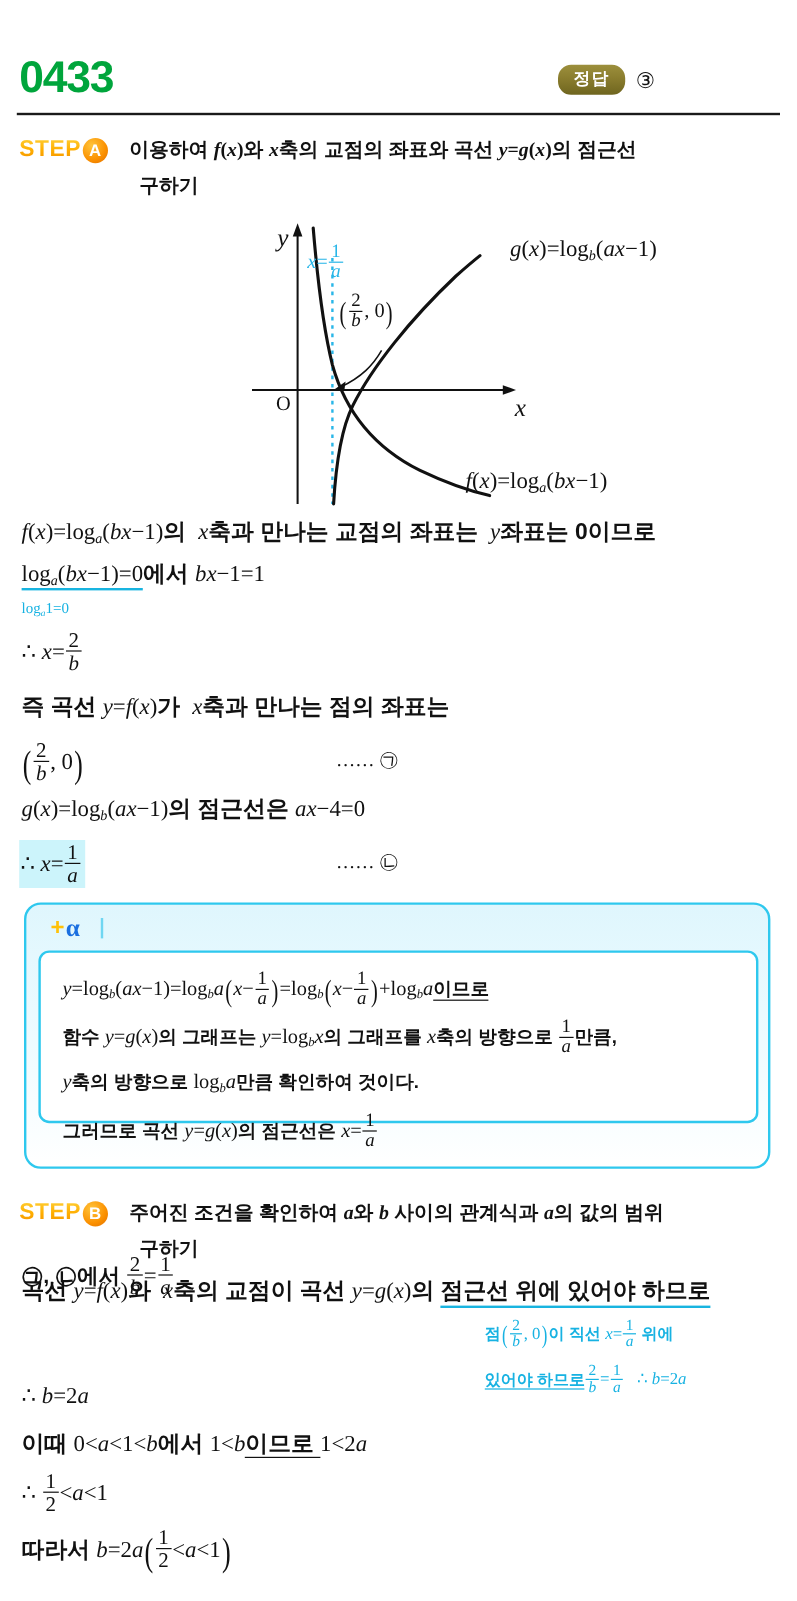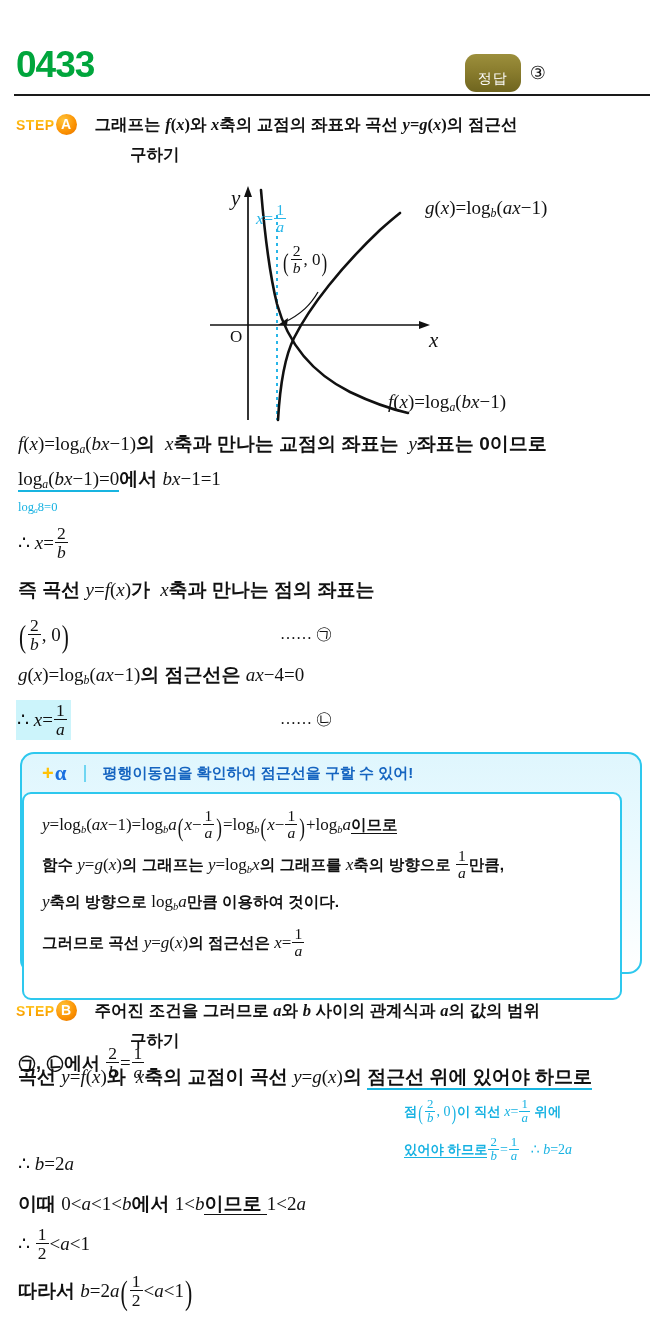--- a/index.html
+++ b/index.html
@@ -51,40 +51,40 @@
     line-height: 1;
   }
   #answer-wrap {
     position: absolute; right: 14px; top: 52px;
     display: flex; align-items: center; gap: 9px;
   }
   #answer-badge {
     background: linear-gradient(180deg,#9c8f3c 0%, #8a7d2e 45%, #6f651f 100%);
     color: #fff;
     font-family: "Liberation Sans", sans-serif;
-    font-weight: 400; font-size: 14px;
-    padding: 16px 13px 4px;
+    font-weight: 700; font-size: 14px;
+    padding: 3px 13px 4px;
     border-radius: 11px;
     letter-spacing: 1px;
   }
   #answer-choice {
     font-family: "Liberation Serif", serif;
     font-size: 18px; color: #111;
   }
   #hrule {
     position: absolute; left: 14px; top: 92px; width: 636px; height: 2px;
     background: #1a1a1a;
   }
 
   
   .step-head { position: absolute; left: 16px; }
   .step-word {
     display:inline-block;
     font-family: "Liberation Sans", sans-serif;
-    font-weight: 700; font-size: 14px; letter-spacing: 0.5px;
+    font-weight: 700; font-size: 19px; letter-spacing: 0.5px;
     background: linear-gradient(180deg,#ffd23a 0%, #ffae00 50%, #f08c00 100%);
     -webkit-background-clip: text; background-clip: text;
     color: transparent;
     vertical-align: middle;
   }
   .step-circle {
     display: inline-block; width: 21px; height: 21px; border-radius: 50%;
     background: radial-gradient(circle at 35% 30%, #ffc43a 0%, #fb9000 60%, #e06f00 100%);
     color: #fff; text-align: center; line-height: 21px;
     font-family: "Liberation Sans", sans-serif; font-weight: 700; font-size: 14px;
@@ -95,21 +95,21 @@
     margin-left: 14px;
     font-family: "Liberation Sans", sans-serif;
     font-weight: 700; font-size: 16.5px; color: #111;
     vertical-align: middle;
     line-height: 1.52;
     max-width: 505px;
   }
   .step-title2 {
     position: absolute; left: 116px;
     font-family: "Liberation Sans", sans-serif;
-    font-weight: 700; font-size: 16.5px; color: #111; margin-left: 14px;
+    font-weight: 700; font-size: 16.5px; color: #111;
   }
 
   
   .line {
     position: absolute;
     font-size: 19px;
     line-height: 1.25;
     white-space: nowrap;
     color: #111;
   }
@@ -151,21 +151,21 @@
     color: #1a6fe0; margin-left: 1px; line-height: 1;
   }
   #pa-divider {
     width: 2px; height: 17px; background: #6fd6f2; margin: 0 16px 0 18px;
   }
   #pa-title {
     font-family: "Liberation Sans", sans-serif; font-weight: 700; font-size: 15px;
     color: #1564c0;
   }
   #pa-inner {
-    position: absolute; left: 0; top: 38px; width: 600px; height: 208px;
+    position: absolute; left: 10px; top: 38px; width: 600px; height: 144px;
     border: 2px solid #2ec8ee; border-radius: 9px;
     background: #ffffff;
   }
   #pa-inner .pline {
     position: absolute; left: 18px; font-size: 17px; white-space: nowrap; color:#111;
   }
   #pa-inner .krb { font-family:"Liberation Sans", sans-serif; font-weight:700; font-size: 15.5px; }
 </style>
 </head>
 <body>
@@ -174,21 +174,21 @@
   <div id="qnum">0433</div>
   <div id="answer-wrap">
     <span id="answer-badge">정답</span>
     <span id="answer-choice">③</span>
   </div>
   <div id="hrule"></div>
 </div>
 
 <div class="step-head" style="top:112px;">
   <span class="step-word">STEP</span><span class="step-circle">A</span>
-  <span class="step-title"><span>그래프는 </span><span class="mi">f</span><span class="mn">(</span><span class="mi">x</span><span class="mn">)</span><span>와 </span><span class="mi">x</span><span>축의 교점의 좌표와 곡선 </span><span class="mi">y</span><span class="mn">=</span><span class="mi">g</span><span class="mn">(</span><span class="mi">x</span><span class="mn">)</span><span>의 점근선</span></span>
+  <span class="step-title"><span>이용하여 </span><span class="mi">f</span><span class="mn">(</span><span class="mi">x</span><span class="mn">)</span><span>와 </span><span class="mi">x</span><span>축의 교점의 좌표와 곡선 </span><span class="mi">y</span><span class="mn">=</span><span class="mi">g</span><span class="mn">(</span><span class="mi">x</span><span class="mn">)</span><span>의 점근선</span></span>
 </div>
 <div class="step-title2" style="top:144px;">구하기</div>
 
 <div id="graph">
   <svg width="410" height="250" viewBox="0 0 410 250">
 
     <line x1="58" y1="14" x2="58" y2="240" stroke="#111" stroke-width="1.7"></line>
     <polygon points="58,6 54,17 62,17" fill="#111"></polygon>
 
     <line x1="20" y1="145" x2="232" y2="145" stroke="#111" stroke-width="1.7"></line>
@@ -234,21 +234,21 @@
 
 <div class="line" style="left:18px;top:432px;text-align:right;">
   <span class="mi">f</span><span class="mn">(</span><span class="mi">x</span><span class="mn">)=</span><span class="op">log</span><span class="sub">a</span><span class="mn">(</span><span class="mi">bx</span><span class="mn">−1)</span><span class="kr">의 </span><span class="mi">&nbsp;x</span><span class="kr">축과 만나는 교점의 좌표는 </span><span class="mi">&nbsp;y</span><span class="kr">좌표는 0이므로</span>
 </div>
 
 <div class="line" style="left:18px;top:467px;">
   <span class="ul-cyan"><span class="op">log</span><span class="sub">a</span><span class="mn">(</span><span class="mi">bx</span><span class="mn">−1)=0</span></span><span class="kr">에서 </span><span class="mi">bx</span><span class="mn">−1=1</span>
 </div>
 
 <div class="note-cyan" style="left:18px;top:500px;">
-  <span class="op">log</span><span class="sub">a</span><span class="mn">8=0</span>
+  <span class="op">log</span><span class="sub">a</span><span class="mn">1=0</span>
 </div>
 
 <div class="line" style="left:18px;top:524px;">
   <span class="mn">∴&nbsp;</span><span class="mi">x</span><span class="mn">=</span><span class="frac"><span class="num mn">2</span><span class="den mi">b</span></span>
 </div>
 
 <div class="line" style="left:18px;top:578px;">
   <span class="kr">즉 곡선 </span><span class="mi">y</span><span class="mn">=</span><span class="mi">f</span><span class="mn">(</span><span class="mi">x</span><span class="mn">)</span><span class="kr">가 </span><span class="mi">&nbsp;x</span><span class="kr">축과 만나는 점의 좌표는</span>
 </div>
 
@@ -264,45 +264,44 @@
 <div class="line hl" style="left:16px;top:700px;">
   <span class="mn">∴&nbsp;</span><span class="mi">x</span><span class="mn">=</span><span class="frac"><span class="num mn">1</span><span class="den mi">a</span></span>
 </div>
 <div class="line" style="left:280px;top:709px;font-size:16px;">…… ㉡</div>
 
 <div id="pa-box">
   <div id="pa-head">
     <span id="pa-plus">+</span>
     <span id="pa-alpha">α</span>
     <span id="pa-divider"></span>
-    <span id="pa-title">평행이동임을 확인하여 점근선을 구할 수 있어!</span>
   </div>
 
   <div id="pa-inner">
     <div class="pline" style="top:14px;">
       <span class="mi">y</span><span class="mn">=</span><span class="op">log</span><span class="sub">b</span><span class="mn">(</span><span class="mi">ax</span><span class="mn">−1)=</span><span class="op">log</span><span class="sub">b</span><span class="mi">a</span><span class="paren">(</span><span class="mi">x</span><span class="mn">−</span><span class="frac"><span class="num mn">1</span><span class="den mi">a</span></span><span class="paren">)</span><span class="mn">=</span><span class="op">log</span><span class="sub">b</span><span class="paren">(</span><span class="mi">x</span><span class="mn">−</span><span class="frac"><span class="num mn">1</span><span class="den mi">a</span></span><span class="paren">)</span><span class="mn">+</span><span class="op">log</span><span class="sub">b</span><span class="mi">a</span><span class="krb" style="border-bottom:1.5px solid #111;">이므로</span>
     </div>
 
     <div class="pline" style="top:54px;">
       <span class="krb">함수 </span><span class="mi">y</span><span class="mn">=</span><span class="mi">g</span><span class="mn">(</span><span class="mi">x</span><span class="mn">)</span><span class="krb">의 그래프는 </span><span class="mi">y</span><span class="mn">=</span><span class="op">log</span><span class="sub">b</span><span class="mi">x</span><span class="krb">의 그래프를 </span><span class="mi">x</span><span class="krb">축의 방향으로 </span><span class="frac"><span class="num mn">1</span><span class="den mi">a</span></span><span class="krb">만큼,</span>
     </div>
 
     <div class="pline" style="top:98px;">
-      <span class="mi">y</span><span class="krb">축의 방향으로 </span><span class="op">log</span><span class="sub">b</span><span class="mi">a</span><span class="krb">만큼 이용하여 것이다.</span>
+      <span class="mi">y</span><span class="krb">축의 방향으로 </span><span class="op">log</span><span class="sub">b</span><span class="mi">a</span><span class="krb">만큼 확인하여 것이다.</span>
     </div>
 
     <div class="pline" style="top:132px;">
       <span class="krb">그러므로 곡선 </span><span class="mi">y</span><span class="mn">=</span><span class="mi">g</span><span class="mn">(</span><span class="mi">x</span><span class="mn">)</span><span class="krb">의 점근선은 </span><span class="mi">x</span><span class="mn">=</span><span class="frac"><span class="num mn">1</span><span class="den mi">a</span></span>
     </div>
   </div>
 </div>
 
 <div class="step-head" style="top:998px;">
   <span class="step-word">STEP</span><span class="step-circle">B</span>
-  <span class="step-title"><span>주어진 조건을 그러므로 </span><span class="mi">a</span><span>와 </span><span class="mi">b</span><span> 사이의 관계식과 </span><span class="mi">a</span><span>의 값의 범위</span></span>
+  <span class="step-title"><span>주어진 조건을 확인하여 </span><span class="mi">a</span><span>와 </span><span class="mi">b</span><span> 사이의 관계식과 </span><span class="mi">a</span><span>의 값의 범위</span></span>
 </div>
 <div class="step-title2" style="top:1030px;">구하기</div>
 
 <div class="line" style="left:18px;top:1065px;text-align:right;">
   <span class="kr">곡선 </span><span class="mi">y</span><span class="mn">=</span><span class="mi">f</span><span class="mn">(</span><span class="mi">x</span><span class="mn">)</span><span class="kr">와 </span><span class="mi">&nbsp;x</span><span class="kr">축의 교점이 곡선 </span><span class="mi">y</span><span class="mn">=</span><span class="mi">g</span><span class="mn">(</span><span class="mi">x</span><span class="mn">)</span><span class="kr">의 </span><span class="kr ul-cyan">점근선 위에 있어야 하므로</span>
 </div>
 
 <div class="line" style="left:18px;top:1044px;">
   <span class="kr" style="font-size:0.95em;">㉠, ㉡에서 </span><span class="frac"><span class="num mn">2</span><span class="den mi">b</span></span><span class="mn">=</span><span class="frac"><span class="num mn">1</span><span class="den mi">a</span></span>
 </div>

